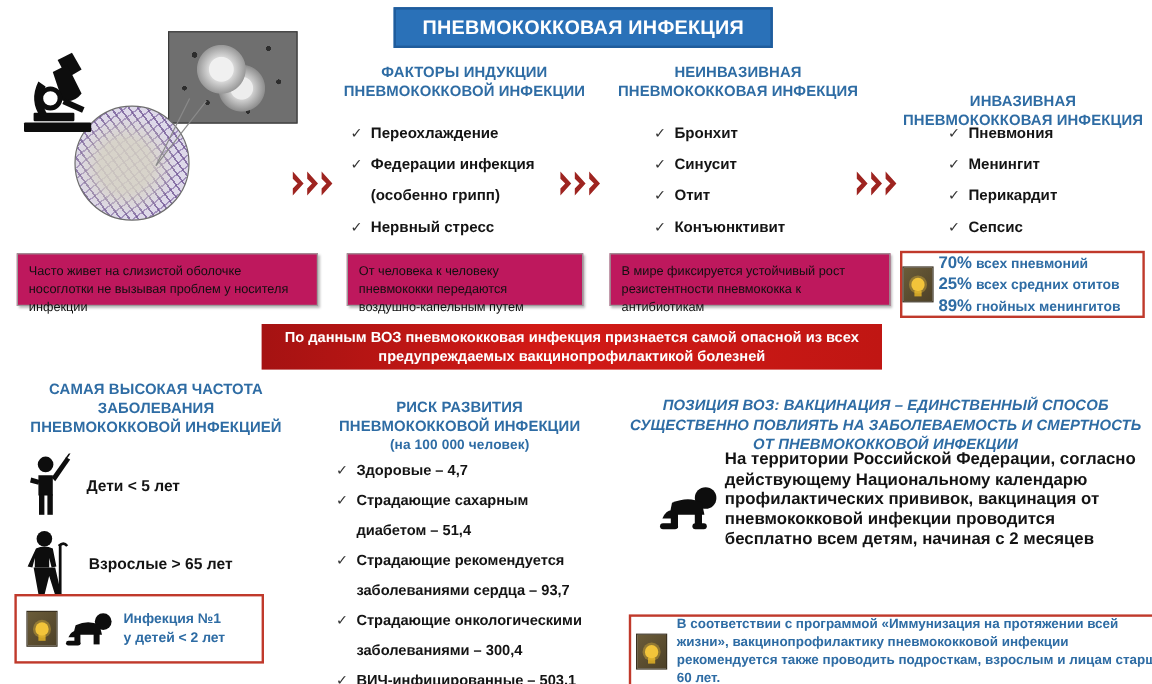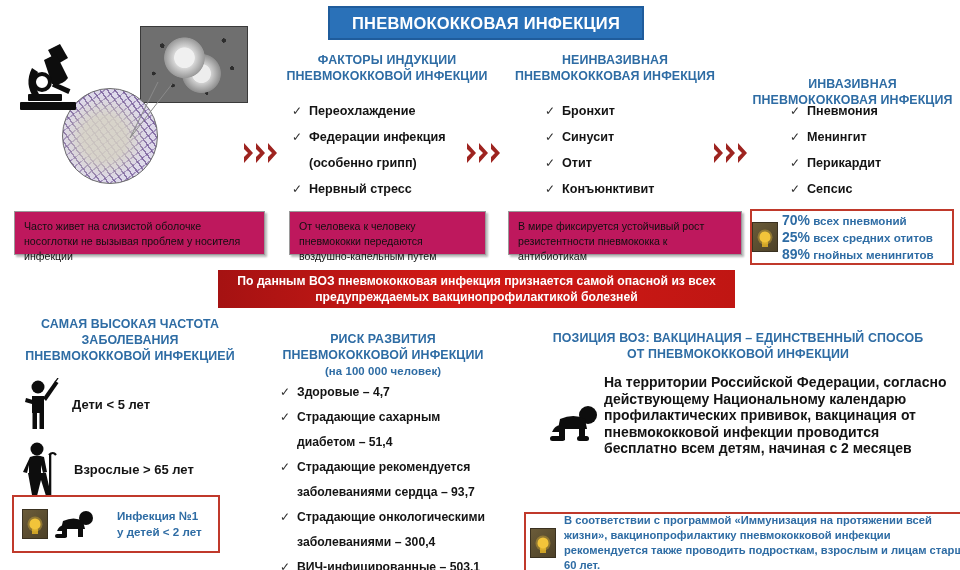--- a/index.html
+++ b/index.html
@@ -130,30 +130,30 @@
   
   #freq-head { left: 6px; top: 316px; width: 248px; }
   .person-row { display: flex; align-items: center; }
   .person-label { font-size: 13px; font-weight: bold; color: #141414; margin-left: 10px; }
 
   #infection-no1-box {
     left: 12px; top: 495px; width: 208px; height: 58px;
     border: 2px solid #c0392b; background: #fff;
     display: flex; align-items: center; padding-left: 8px;
   }
-  #infection-no1-text { margin-left: 20px; font-size: 11.6px; font-weight: bold; color: #2e6ca4; line-height: 16px; }
+  #infection-no1-text { margin-left: 6px; font-size: 11.6px; font-weight: bold; color: #2e6ca4; line-height: 16px; }
 
   
   #risk-head { left: 258px; top: 331px; width: 250px; }
   #risk-head .paren { font-size: 11.4px; }
   #risk-list { left: 280px; top: 380px; width: 250px; }
   #risk-list li { line-height: 25px; font-size: 12.2px; white-space: nowrap; }
 
   
-  #who-pos-head { left: 516px; top: 330px; width: 444px; }
+  #who-pos-head { left: 516px; top: 330px; width: 444px; font-style: italic; }
   #rf-paragraph {
     left: 604px; top: 374px; width: 352px;
     font-size: 14px; font-weight: bold; color: #141414; line-height: 16.5px;
   }
   #program-box {
     left: 524px; top: 512px; width: 454px; height: 62px;
     border: 2px solid #c0392b; background: #fff;
     display: flex; align-items: center; padding-left: 4px;
   }
   #program-text {
@@ -343,20 +343,21 @@
   <li class="cont"><span>диабетом – 51,4</span></li>
   <li><span class="tick">✓</span><span>Страдающие рекомендуется</span></li>
   <li class="cont"><span>заболеваниями сердца – 93,7</span></li>
   <li><span class="tick">✓</span><span>Страдающие онкологическими</span></li>
   <li class="cont"><span>заболеваниями  – 300,4</span></li>
   <li><span class="tick">✓</span><span>ВИЧ-инфицированные – 503,1</span></li>
 </ul>
 
 <div class="abs col-head" id="who-pos-head">
   <div>ПОЗИЦИЯ ВОЗ: ВАКЦИНАЦИЯ – ЕДИНСТВЕННЫЙ СПОСОБ</div>
+  <div>СУЩЕСТВЕННО ПОВЛИЯТЬ НА ЗАБОЛЕВАЕМОСТЬ И СМЕРТНОСТЬ</div>
   <div>ОТ ПНЕВМОКОККОВОЙ ИНФЕКЦИИ</div>
 </div>
 
 <svg class="abs" style="left:548px; top:404px;" width="54" height="40" viewBox="0 0 54 40">
   <g fill="#0d0d0d">
     <circle cx="40" cy="11" r="9"></circle>
     <path d="M12 15 q14 -6 25 0 l2 10 h-29 Z"></path>
     <rect x="11" y="24" width="6" height="12"></rect>
     <rect x="31" y="24" width="6" height="12"></rect>
     <path d="M4 28 q4 -9 11 -6 l0 6 Z"></path>

